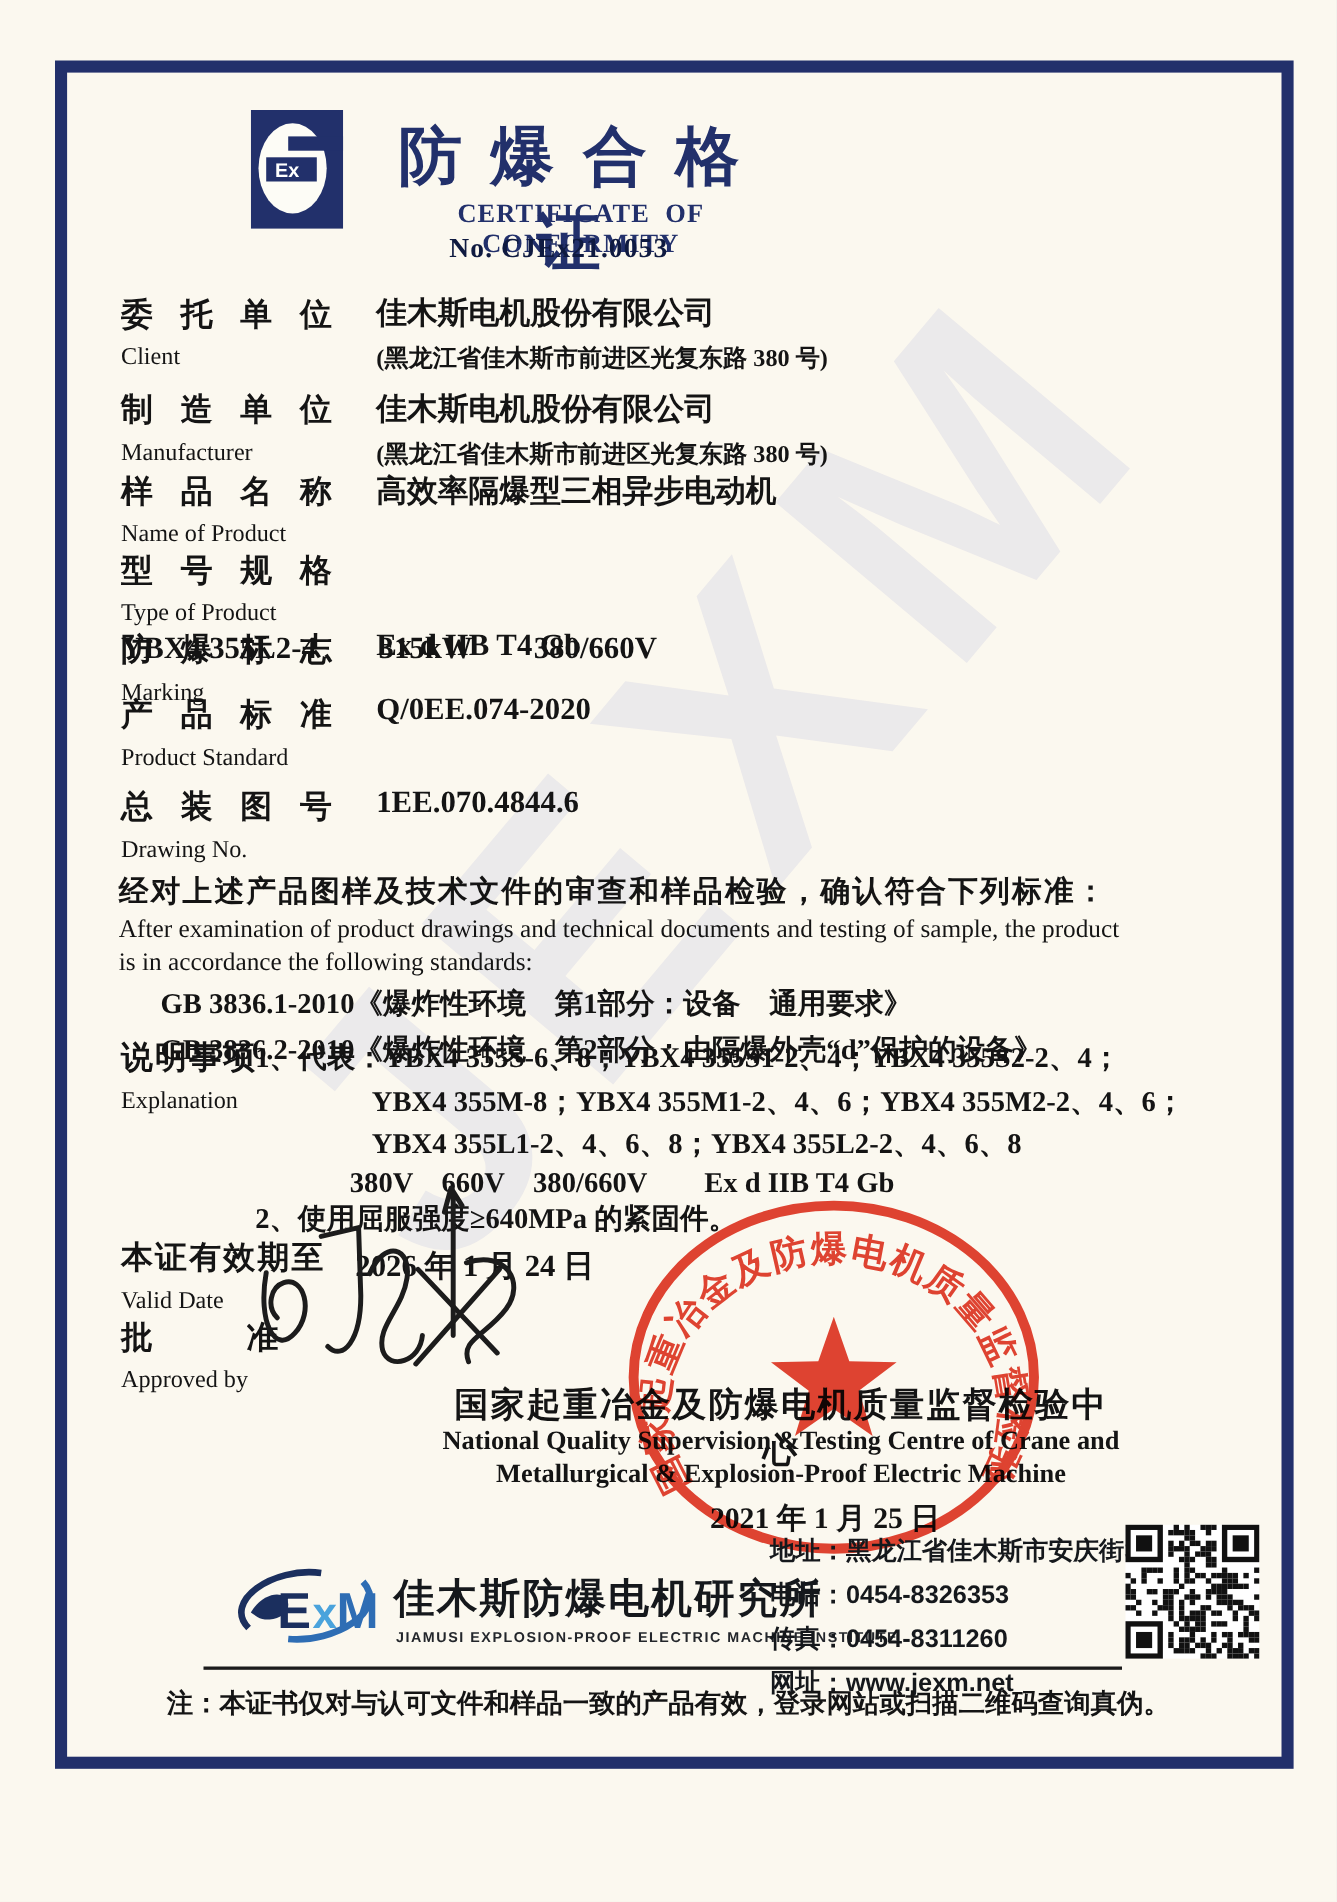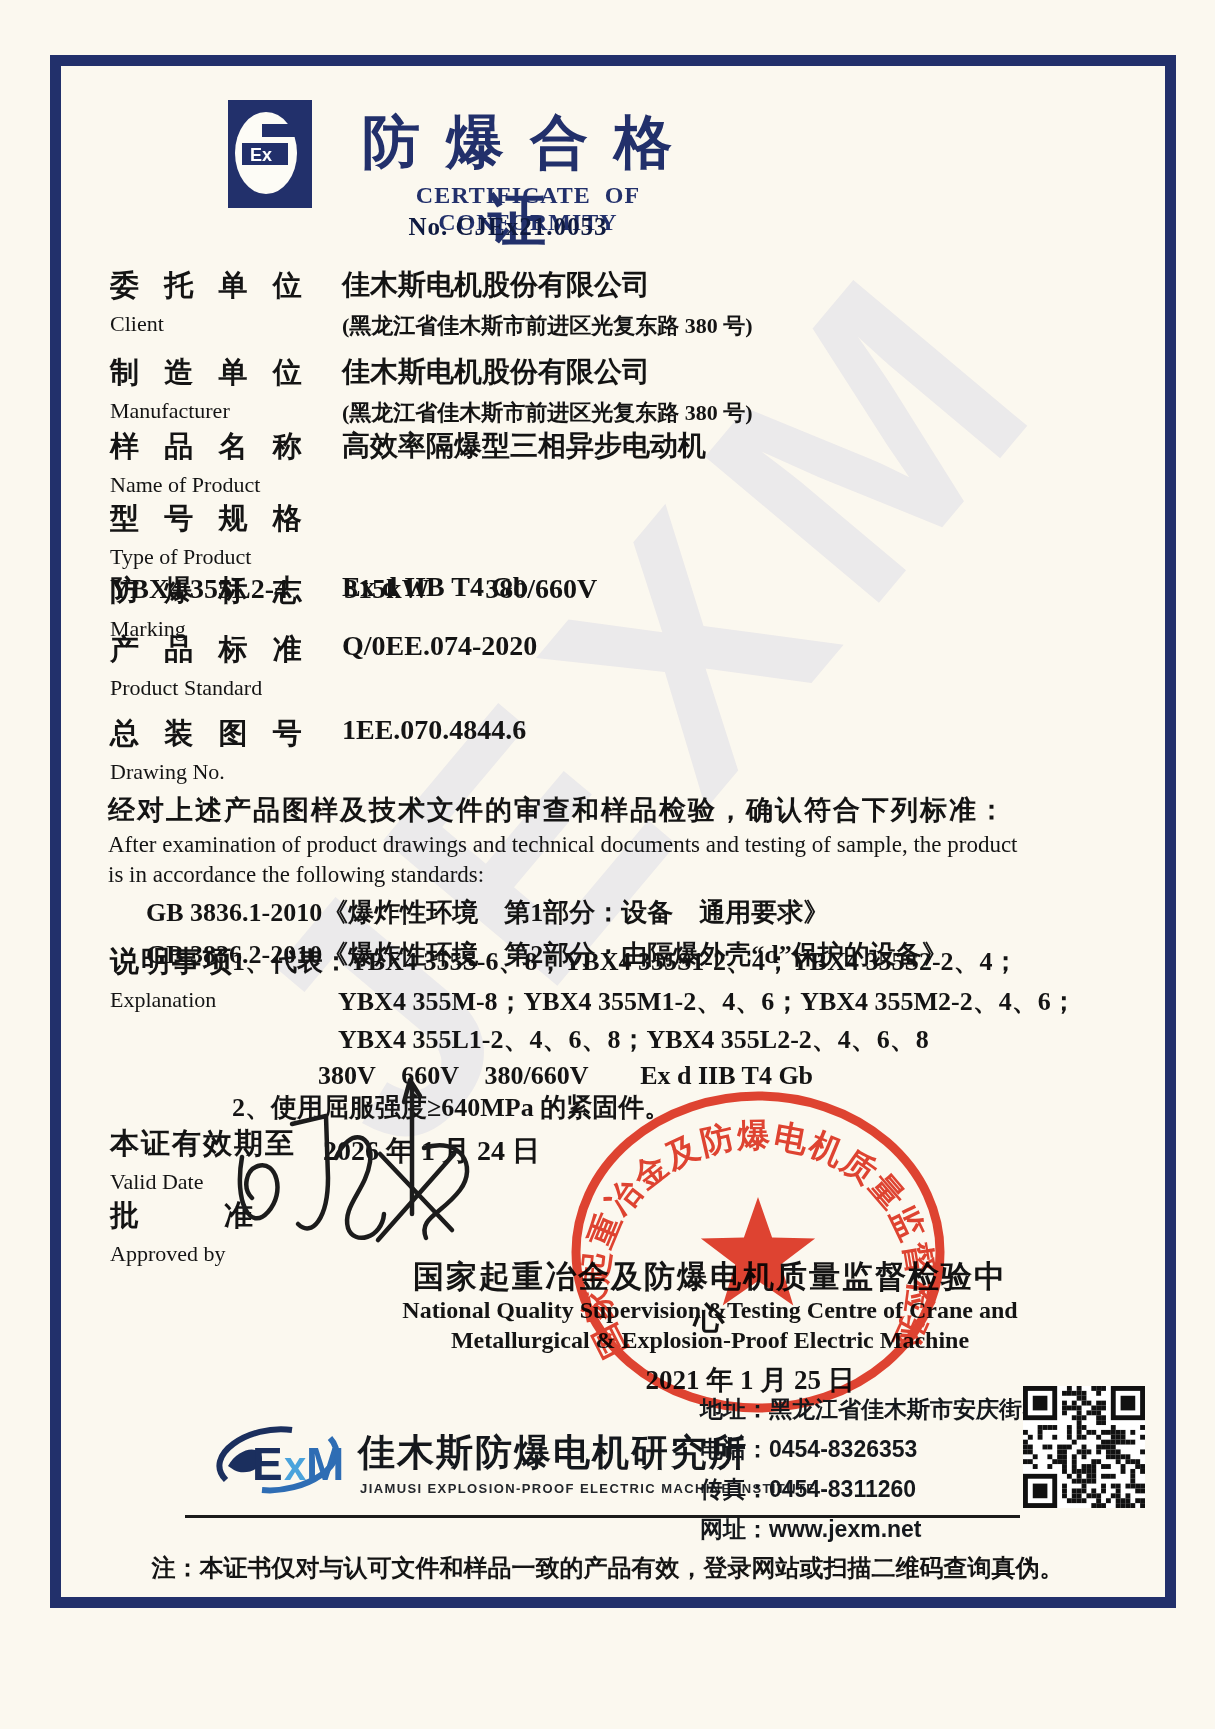--- a/index.html
+++ b/index.html
@@ -435,15 +435,15 @@
         <rect x="92.72" y="4.88" width="24.4" height="24.4" fill="#fff"></rect>
         <rect x="97.6" y="9.76" width="14.64" height="14.64" fill="#111"></rect>
         <rect x="0" y="87.84" width="34.16" height="34.16" fill="#111"></rect>
         <rect x="4.88" y="92.72" width="24.4" height="24.4" fill="#fff"></rect>
         <rect x="9.76" y="97.6" width="14.64" height="14.64" fill="#111"></rect>
       </svg>
   </div>
 
   <div class="abs sep-line" style="left:185px; top:1515px; width:835px;"></div>
 
-  <div class="abs note" style="left:150px; top:1532px; width:915px;margin-top:20px;">注：本证书仅对与认可文件和样品一致的产品有效，登录网站或扫描二维码查询真伪。</div>
+  <div class="abs note" style="left:150px; top:1532px; width:915px;">注：本证书仅对与认可文件和样品一致的产品有效，登录网站或扫描二维码查询真伪。</div>
 
 </div>
 
 </body></html>

